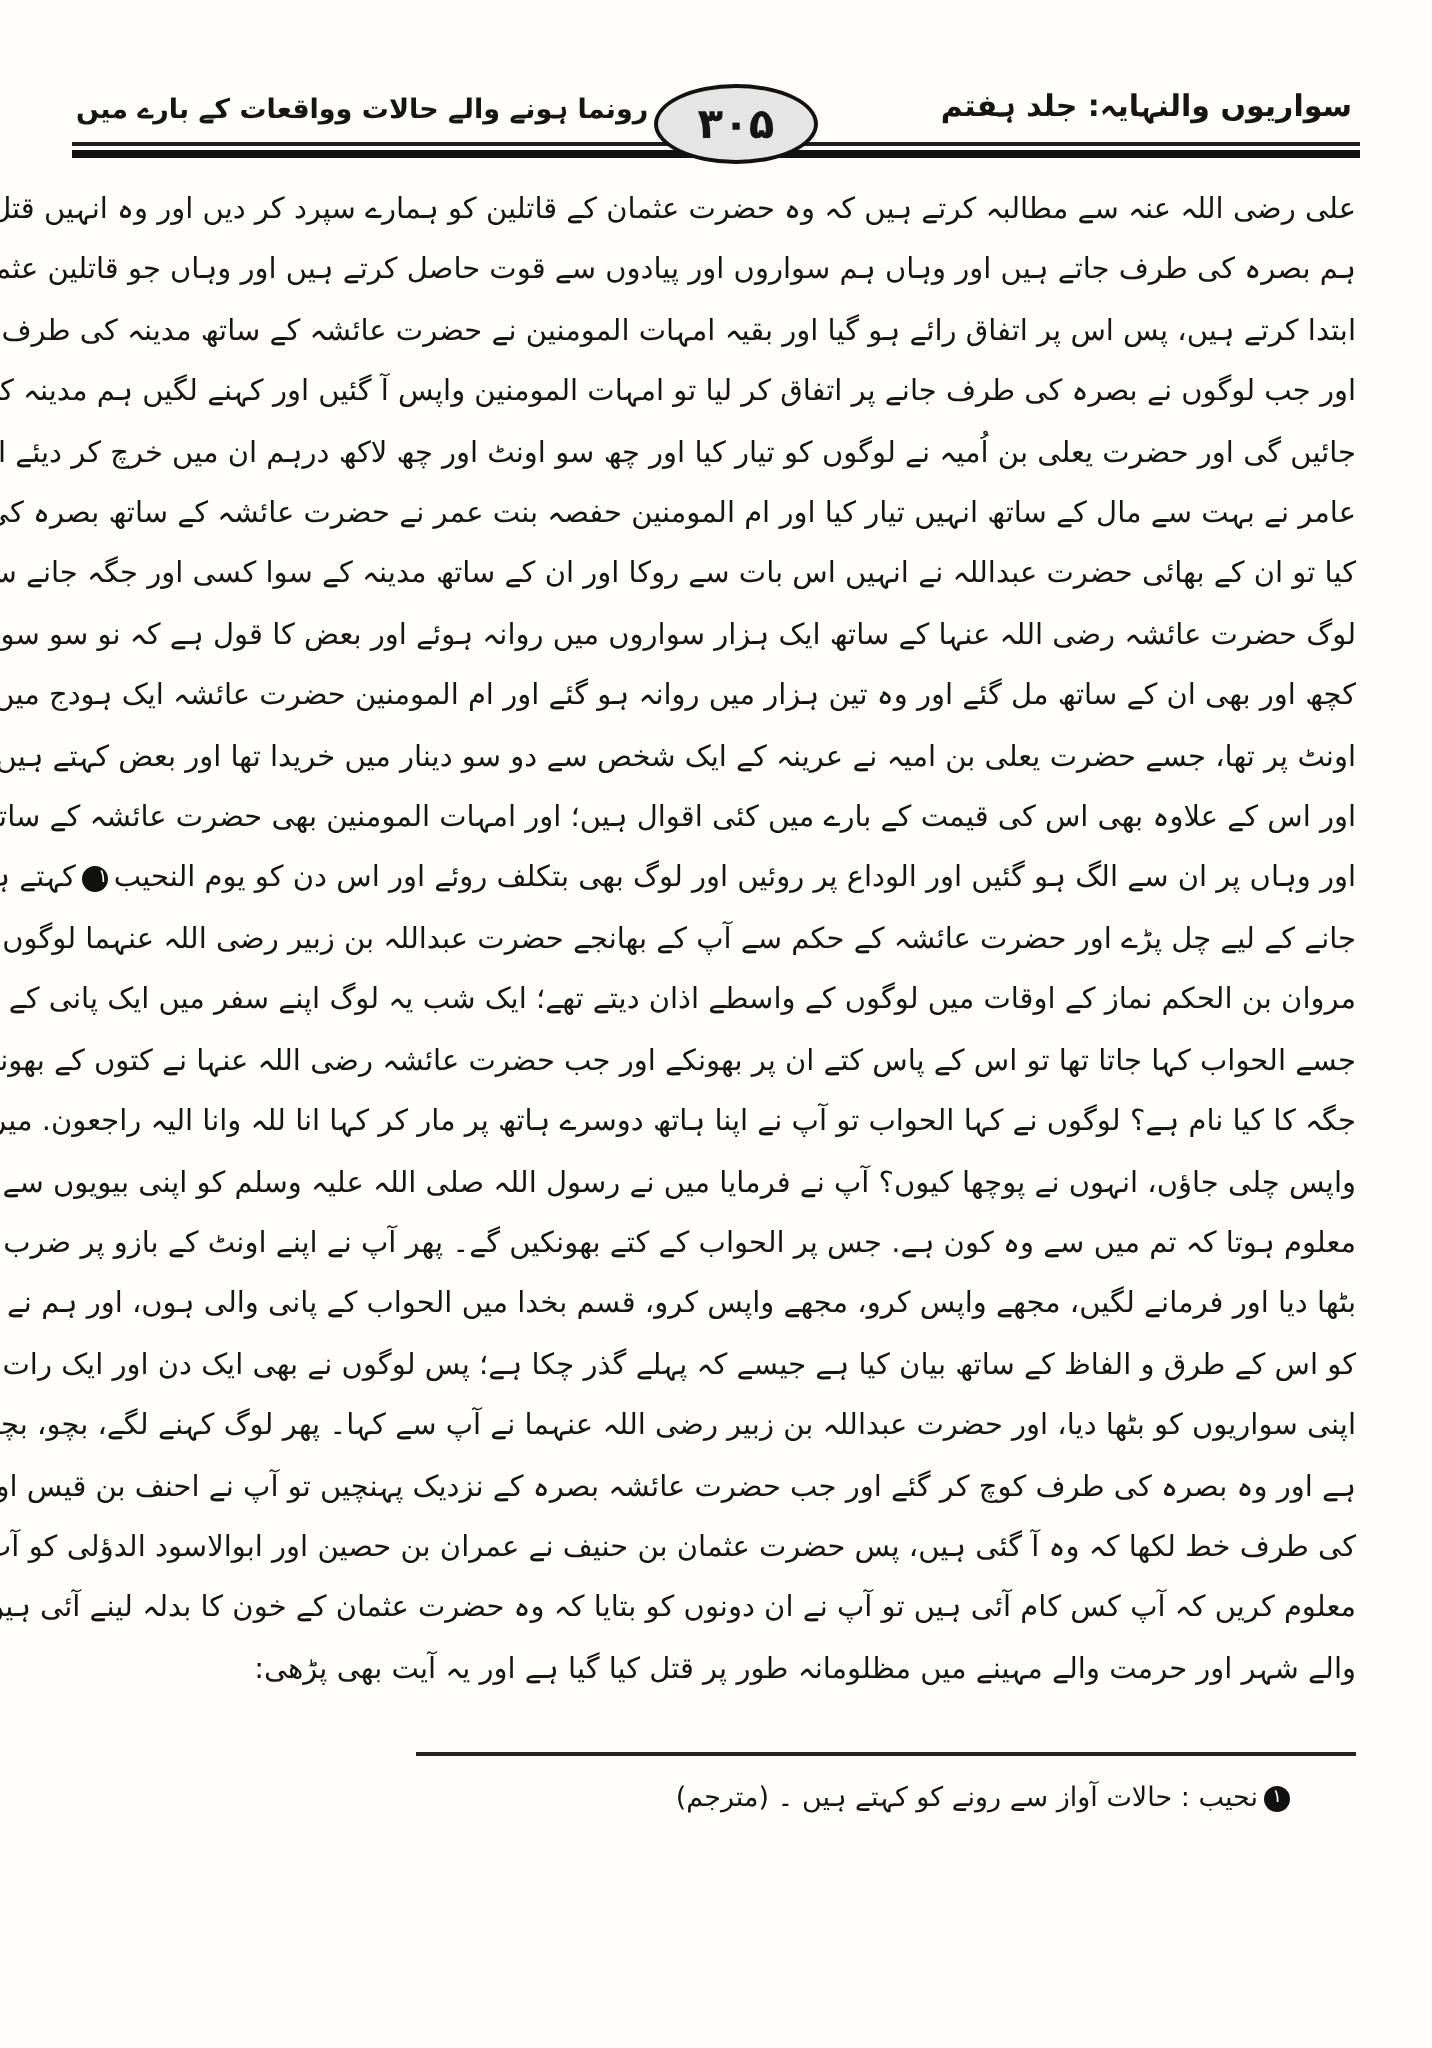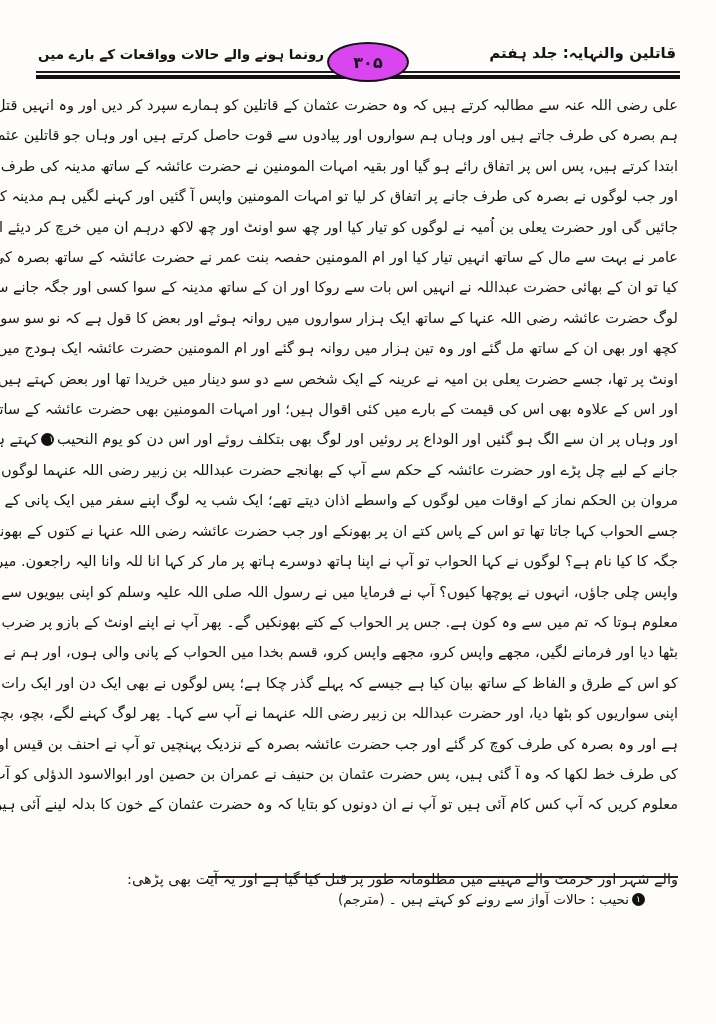--- a/index.html
+++ b/index.html
@@ -28,42 +28,42 @@
     position:absolute; top:71px; left:36px; right:36px;
     height:1.5px; background:#1c1c1c;
   }
   .rule-thick{
     position:absolute; top:75px; left:36px; right:36px;
     height:4px; background:#111;
   }
   .page-oval{
     position:absolute; top:42px; left:327px;
     width:78px; height:36px;
-    background:#d946ef;
+    background:#e5e5e5;
     border:2px solid #111;
     border-radius:50%;
     display:flex; align-items:center; justify-content:center;
-    font-size:16px; font-weight:700;
+    font-size:21px; font-weight:700;
     z-index:3;
   }
   
   .content{
     position:absolute; top:90px; left:36px; right:38px;
     direction:rtl;
   }
   .line{
     margin:0;
     font-size:14.5px;
     line-height:30.4px;
     text-align:justify;
     text-align-last:justify;
     text-justify:inter-word;
     white-space:nowrap;
   }
-  .line.short{text-align-last:right; white-space:normal;margin-top:44px;}
+  .line.short{text-align-last:right; white-space:normal;}
   .fnmark{
     display:inline-block;
     width:13px;height:13px;line-height:13px;
     border-radius:50%;
     background:#111;color:#fff;
     font-size:9px;text-align:center;
     vertical-align:2px;
     margin:0 3px;
   }
   
@@ -76,21 +76,21 @@
     margin:0;
     direction:rtl; text-align:right;
     font-size:13.5px; line-height:26px;
   }
 </style>
 </head>
 <body>
 
 <div class="page">
 
-  <div class="hdr-title-right">قاتلین والنہایہ: جلد ہفتم</div>
+  <div class="hdr-title-right">سواریوں والنہایہ: جلد ہفتم</div>
   <div class="hdr-title-left">۳۶ھ میں رونما ہونے والے حالات وواقعات کے بارے میں</div>
   <div class="rule-thin"></div>
   <div class="rule-thick"></div>
   <div class="page-oval">
     <span>۳۰۵</span>
   </div>
 
   <div class="content">
     <p class="line">علی رضی اللہ عنہ سے مطالبہ کرتے ہیں کہ وہ حضرت عثمان کے قاتلین کو ہمارے سپرد کر دیں اور وہ انہیں قتل کر دیں گے اور کچھ لوگوں نے کہا،</p>
     <p class="line">ہم بصرہ کی طرف جاتے ہیں اور وہاں ہم سواروں اور پیادوں سے قوت حاصل کرتے ہیں اور وہاں جو قاتلین عثمان ہیں ان سے ہم</p>

